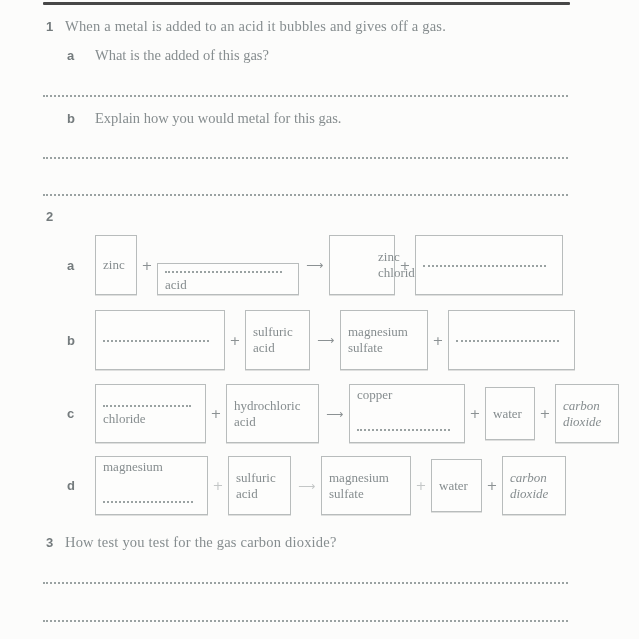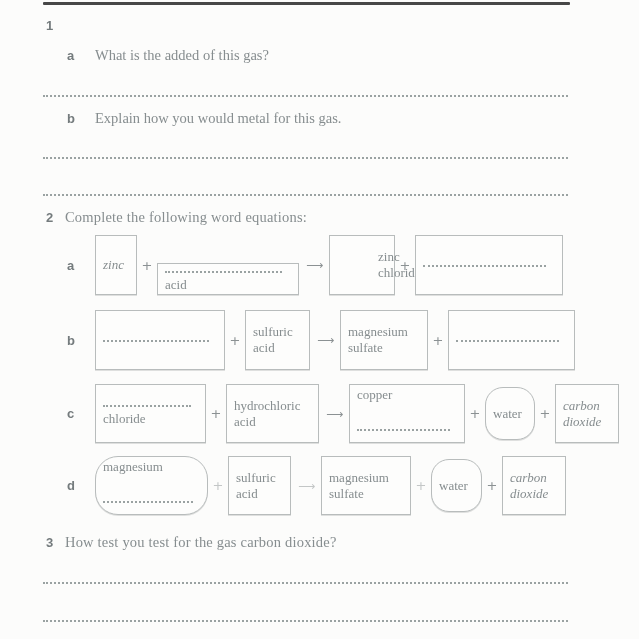--- a/index.html
+++ b/index.html
@@ -39,75 +39,75 @@
   .box{
     box-sizing:border-box;
     border:1px solid #b8bcbc;
     box-shadow:0 1px 0 rgba(90,95,95,.18);
     background:#fdfdfc;
     display:flex;flex-direction:column;justify-content:center;
     padding:5px 7px;
     font-size:13px;line-height:16px;color:#868d8f;
   }
   .box.cap-above{justify-content:space-between;padding-top:2px;padding-bottom:11px;}
-  .box.short{height:90%;align-self:center;border-radius:18px;}
+  .box.short{height:90%;align-self:center;}
   .dots{width:93%;height:0;border-top:2px dotted #9aa2a2;margin:5px 0 4px 0;}
   .cap-above .dots{margin-bottom:0;}
   .op{
     align-self:center;width:20px;flex:0 0 20px;
     text-align:center;font-size:13px;color:#8b9193;
     font-family:"DejaVu Sans", sans-serif;
   }
   .op.arrow{width:30px;flex:0 0 30px;font-size:12px;letter-spacing:-1px;}
   .op.dim{opacity:.5;}
-  .w42{width:42px;flex:0 0 42px;font-style:italic;}
+  .w42{width:42px;flex:0 0 42px;}
   .w142{width:142px;flex:0 0 142px;margin-top:28px;}
   .w66{width:66px;flex:0 0 66px;padding-left:48px;}
   .w148{width:148px;flex:0 0 148px;}
   .w130{width:130px;flex:0 0 130px;}
   .w65{width:65px;flex:0 0 65px;}
   .w88{width:88px;flex:0 0 88px;}
   .w127{width:127px;flex:0 0 127px;}
   .w111{width:111px;flex:0 0 111px;}
   .w93{width:93px;flex:0 0 93px;align-items:flex-end;}
   .w116{width:116px;flex:0 0 116px;}
   .w50{width:50px;flex:0 0 50px;}
   .w64{width:64px;flex:0 0 64px;font-style:italic;}
-  .w113{width:113px;flex:0 0 113px;border-radius:23px;}
+  .w113{width:113px;flex:0 0 113px;}
   .w63{width:63px;flex:0 0 63px;}
   .w90{width:90px;flex:0 0 90px;}
   .w51{width:51px;flex:0 0 51px;}
 </style>
 </head>
 <body>
 
 <div class="abs top-rule"></div>
 
 <div class="abs qline" style="left:46px;top:18px;width:560px;">
   <span class="qnum">1</span>
+  <span>When a metal is added to an acid it bubbles and gives off a gas.</span>
 </div>
 
 <div class="abs partline" style="left:67px;top:47px;width:540px;">
   <span class="plabel">a</span>
   <span>What is the added of this gas?</span>
 </div>
 
 <div class="abs answer-line" style="top:95px;"></div>
 
 <div class="abs partline" style="left:67px;top:110px;width:540px;">
   <span class="plabel">b</span>
   <span>Explain how you would metal for this gas.</span>
 </div>
 
 <div class="abs answer-line" style="top:157px;"></div>
 <div class="abs answer-line" style="top:194px;"></div>
 
 <div class="abs qline" style="left:46px;top:209px;width:560px;">
   <span class="qnum">2</span>
-  <span>Complete the following word equations:</span>
 </div>
 
 <div class="abs eqrow" style="top:235px;height:60px;">
   <div class="eqlabel">a</div>
   <div class="box w42">
     <span>zinc</span>
   </div>
   <div class="op">+</div>
   <div class="box w142">
     <div class="dots"></div>

